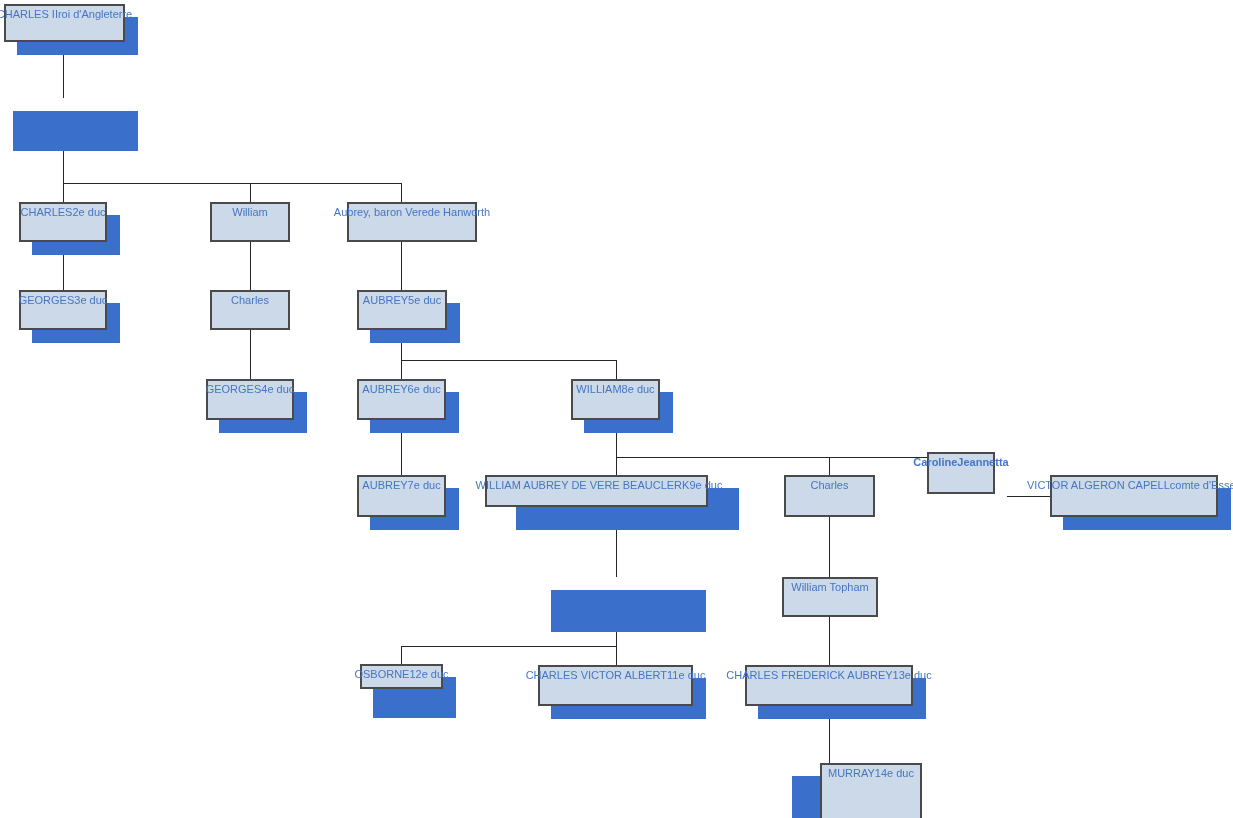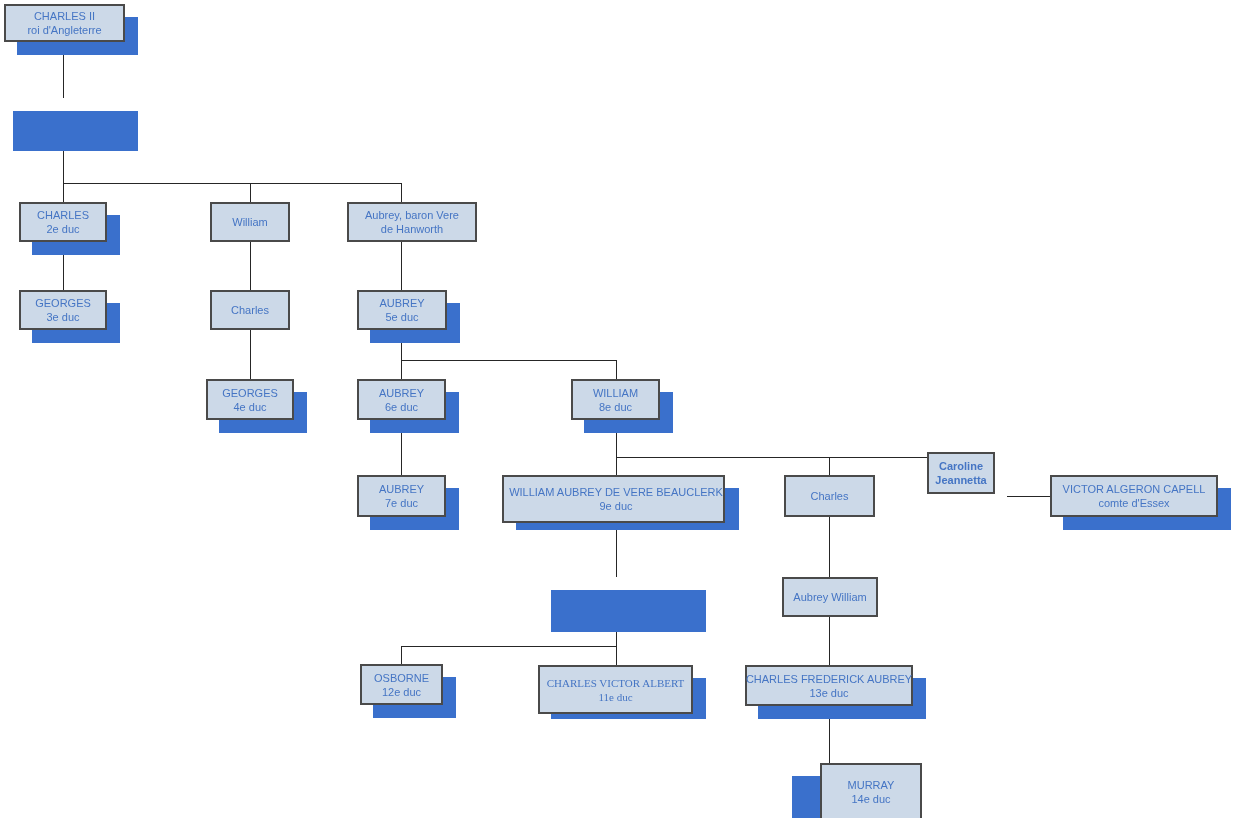--- a/index.html
+++ b/index.html
@@ -12,23 +12,22 @@
     position:relative;
     width:1233px;
     height:818px;
     background:#ffffff;
     overflow:hidden;
   }
   .node{
     position:absolute;
     box-sizing:border-box;
     display:flex;
-    flex-direction:column;
+    flex-direction:row;
     justify-content:center;
-    align-items:center;
     border:2px solid var(--box-border);
     background:var(--box-fill);
     color:var(--box-text);
     font-size:11px;
     line-height:14px;
     text-align:center;
     z-index:2;
     cursor:default;
     padding:1px 2px;
   }
@@ -121,47 +120,47 @@
     <div class="node" style="left: 571px; top: 379px; width: 89px; height: 41px;">
       <span>WILLIAM</span>
       <span>8e duc</span>
     </div>
     <div class="node-shadow" style="left: 370px; top: 488px; width: 89px; height: 42px;"></div>
     <div class="node" style="left: 357px; top: 475px; width: 89px; height: 42px;">
       <span>AUBREY</span>
       <span>7e duc</span>
     </div>
     <div class="node-shadow" style="left: 516px; top: 488px; width: 223px; height: 42px;"></div>
-    <div class="node" style="left: 502px; top: 475px; width: 223px; height: 48px; padding-left: 7px;">
+    <div class="node" style="left: 485px; top: 475px; width: 223px; height: 32px; padding-left: 7px;">
       <span>WILLIAM AUBREY DE VERE BEAUCLERK</span>
       <span>9e duc</span>
     </div>
     <div class="node" style="left: 784px; top: 475px; width: 91px; height: 42px;">
       <span>Charles</span>
     </div>
     <div class="node" style="left: 927px; top: 452px; width: 68px; height: 42px; font-weight: bold;">
       <span>Caroline</span>
       <span>Jeannetta</span>
     </div>
     <div class="node-shadow" style="left: 1063px; top: 488px; width: 168px; height: 42px;"></div>
     <div class="node" style="left: 1050px; top: 475px; width: 168px; height: 42px;">
       <span>VICTOR ALGERON CAPELL</span>
       <span>comte d'Essex</span>
     </div>
     <div class="node-shadow" style="left: 551px; top: 590px; width: 155px; height: 42px;"></div>
     <div class="node" style="left: 782px; top: 577px; width: 96px; height: 40px;">
-      <span>Aubrey William</span>
+      <span>William Topham</span>
     </div>
     <div class="node-shadow" style="left: 373px; top: 677px; width: 83px; height: 41px;"></div>
-    <div class="node" style="left: 360px; top: 664px; width: 83px; height: 41px;">
+    <div class="node" style="left: 360px; top: 664px; width: 83px; height: 25px;">
       <span>OSBORNE</span>
       <span>12e duc</span>
     </div>
     <div class="node-shadow" style="left: 551px; top: 678px; width: 155px; height: 41px;"></div>
-    <div class="node" style="left: 538px; top: 665px; width: 155px; height: 49px; font-family: Liberation Serif, serif;">
+    <div class="node" style="left: 538px; top: 665px; width: 155px; height: 41px;">
       <span>CHARLES VICTOR ALBERT</span>
       <span>11e duc</span>
     </div>
     <div class="node-shadow" style="left: 758px; top: 678px; width: 168px; height: 41px;"></div>
     <div class="node" style="left: 745px; top: 665px; width: 168px; height: 41px;">
       <span>CHARLES FREDERICK AUBREY</span>
       <span>13e duc</span>
     </div>
     <div class="node-shadow" style="left: 792px; top: 776px; width: 102px; height: 42px;"></div>
     <div class="node" style="left: 779px; top: 763px; width: 102px; height: 58px; margin-left: 41px;">

